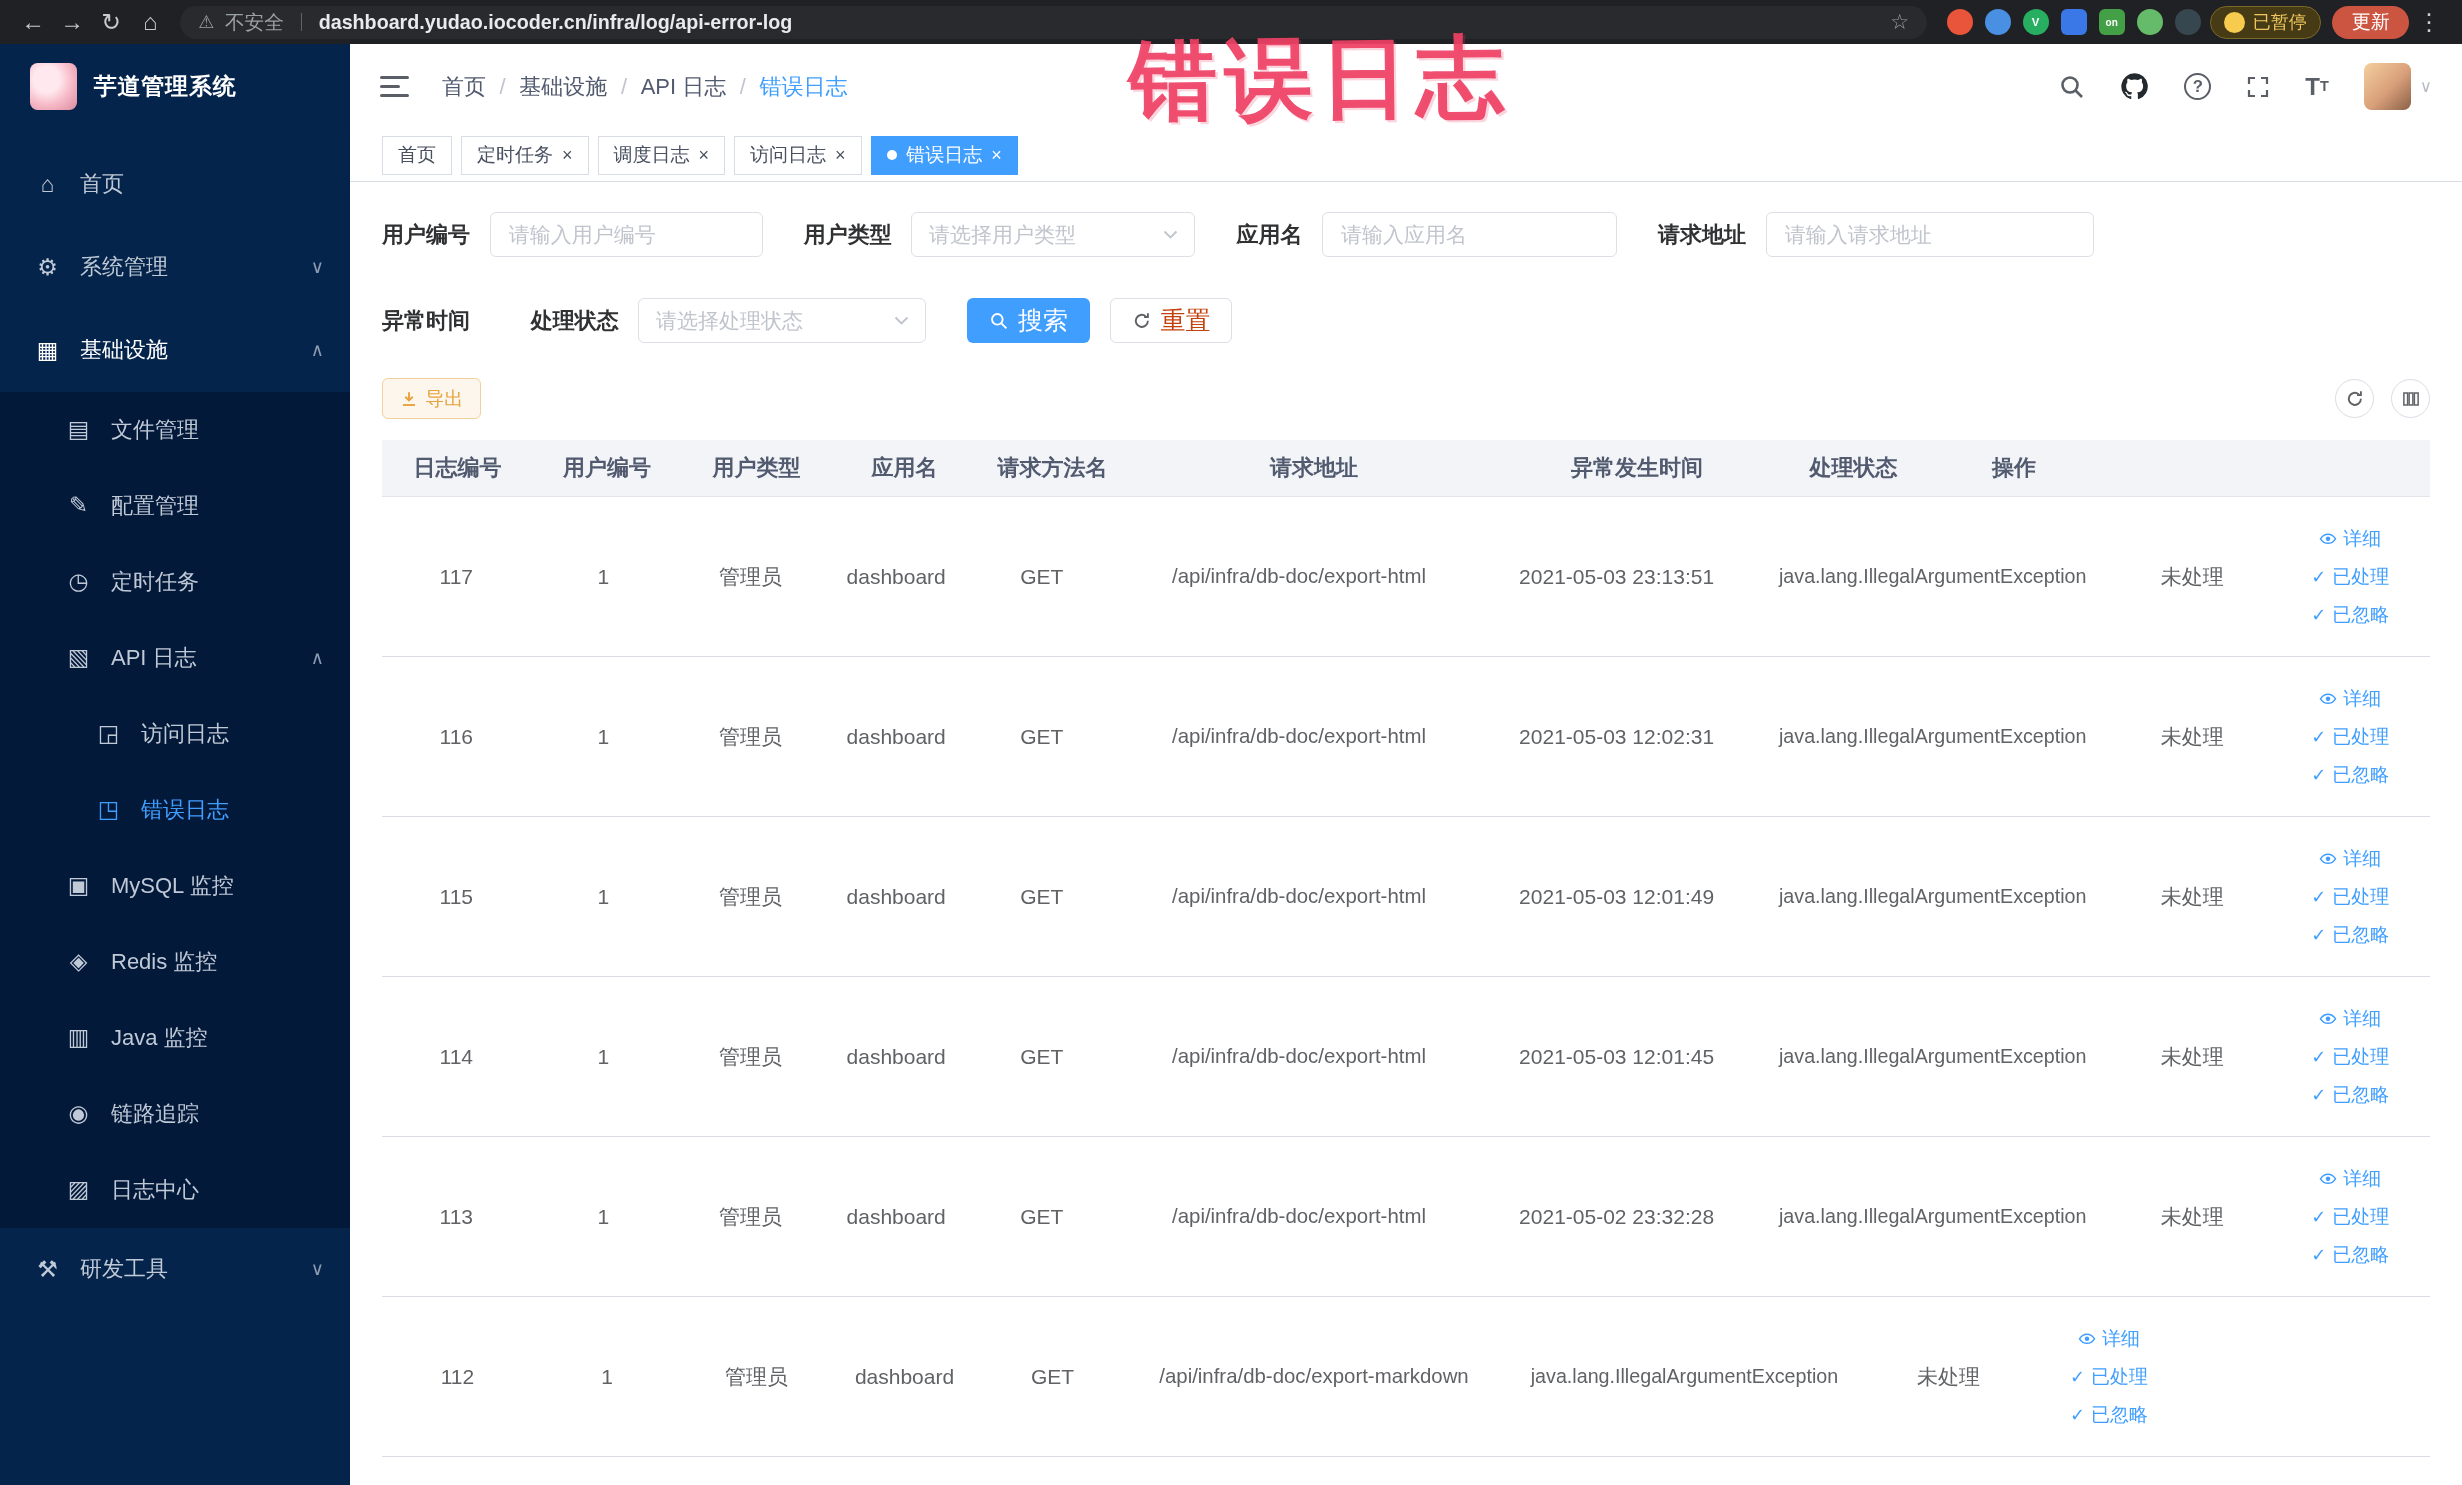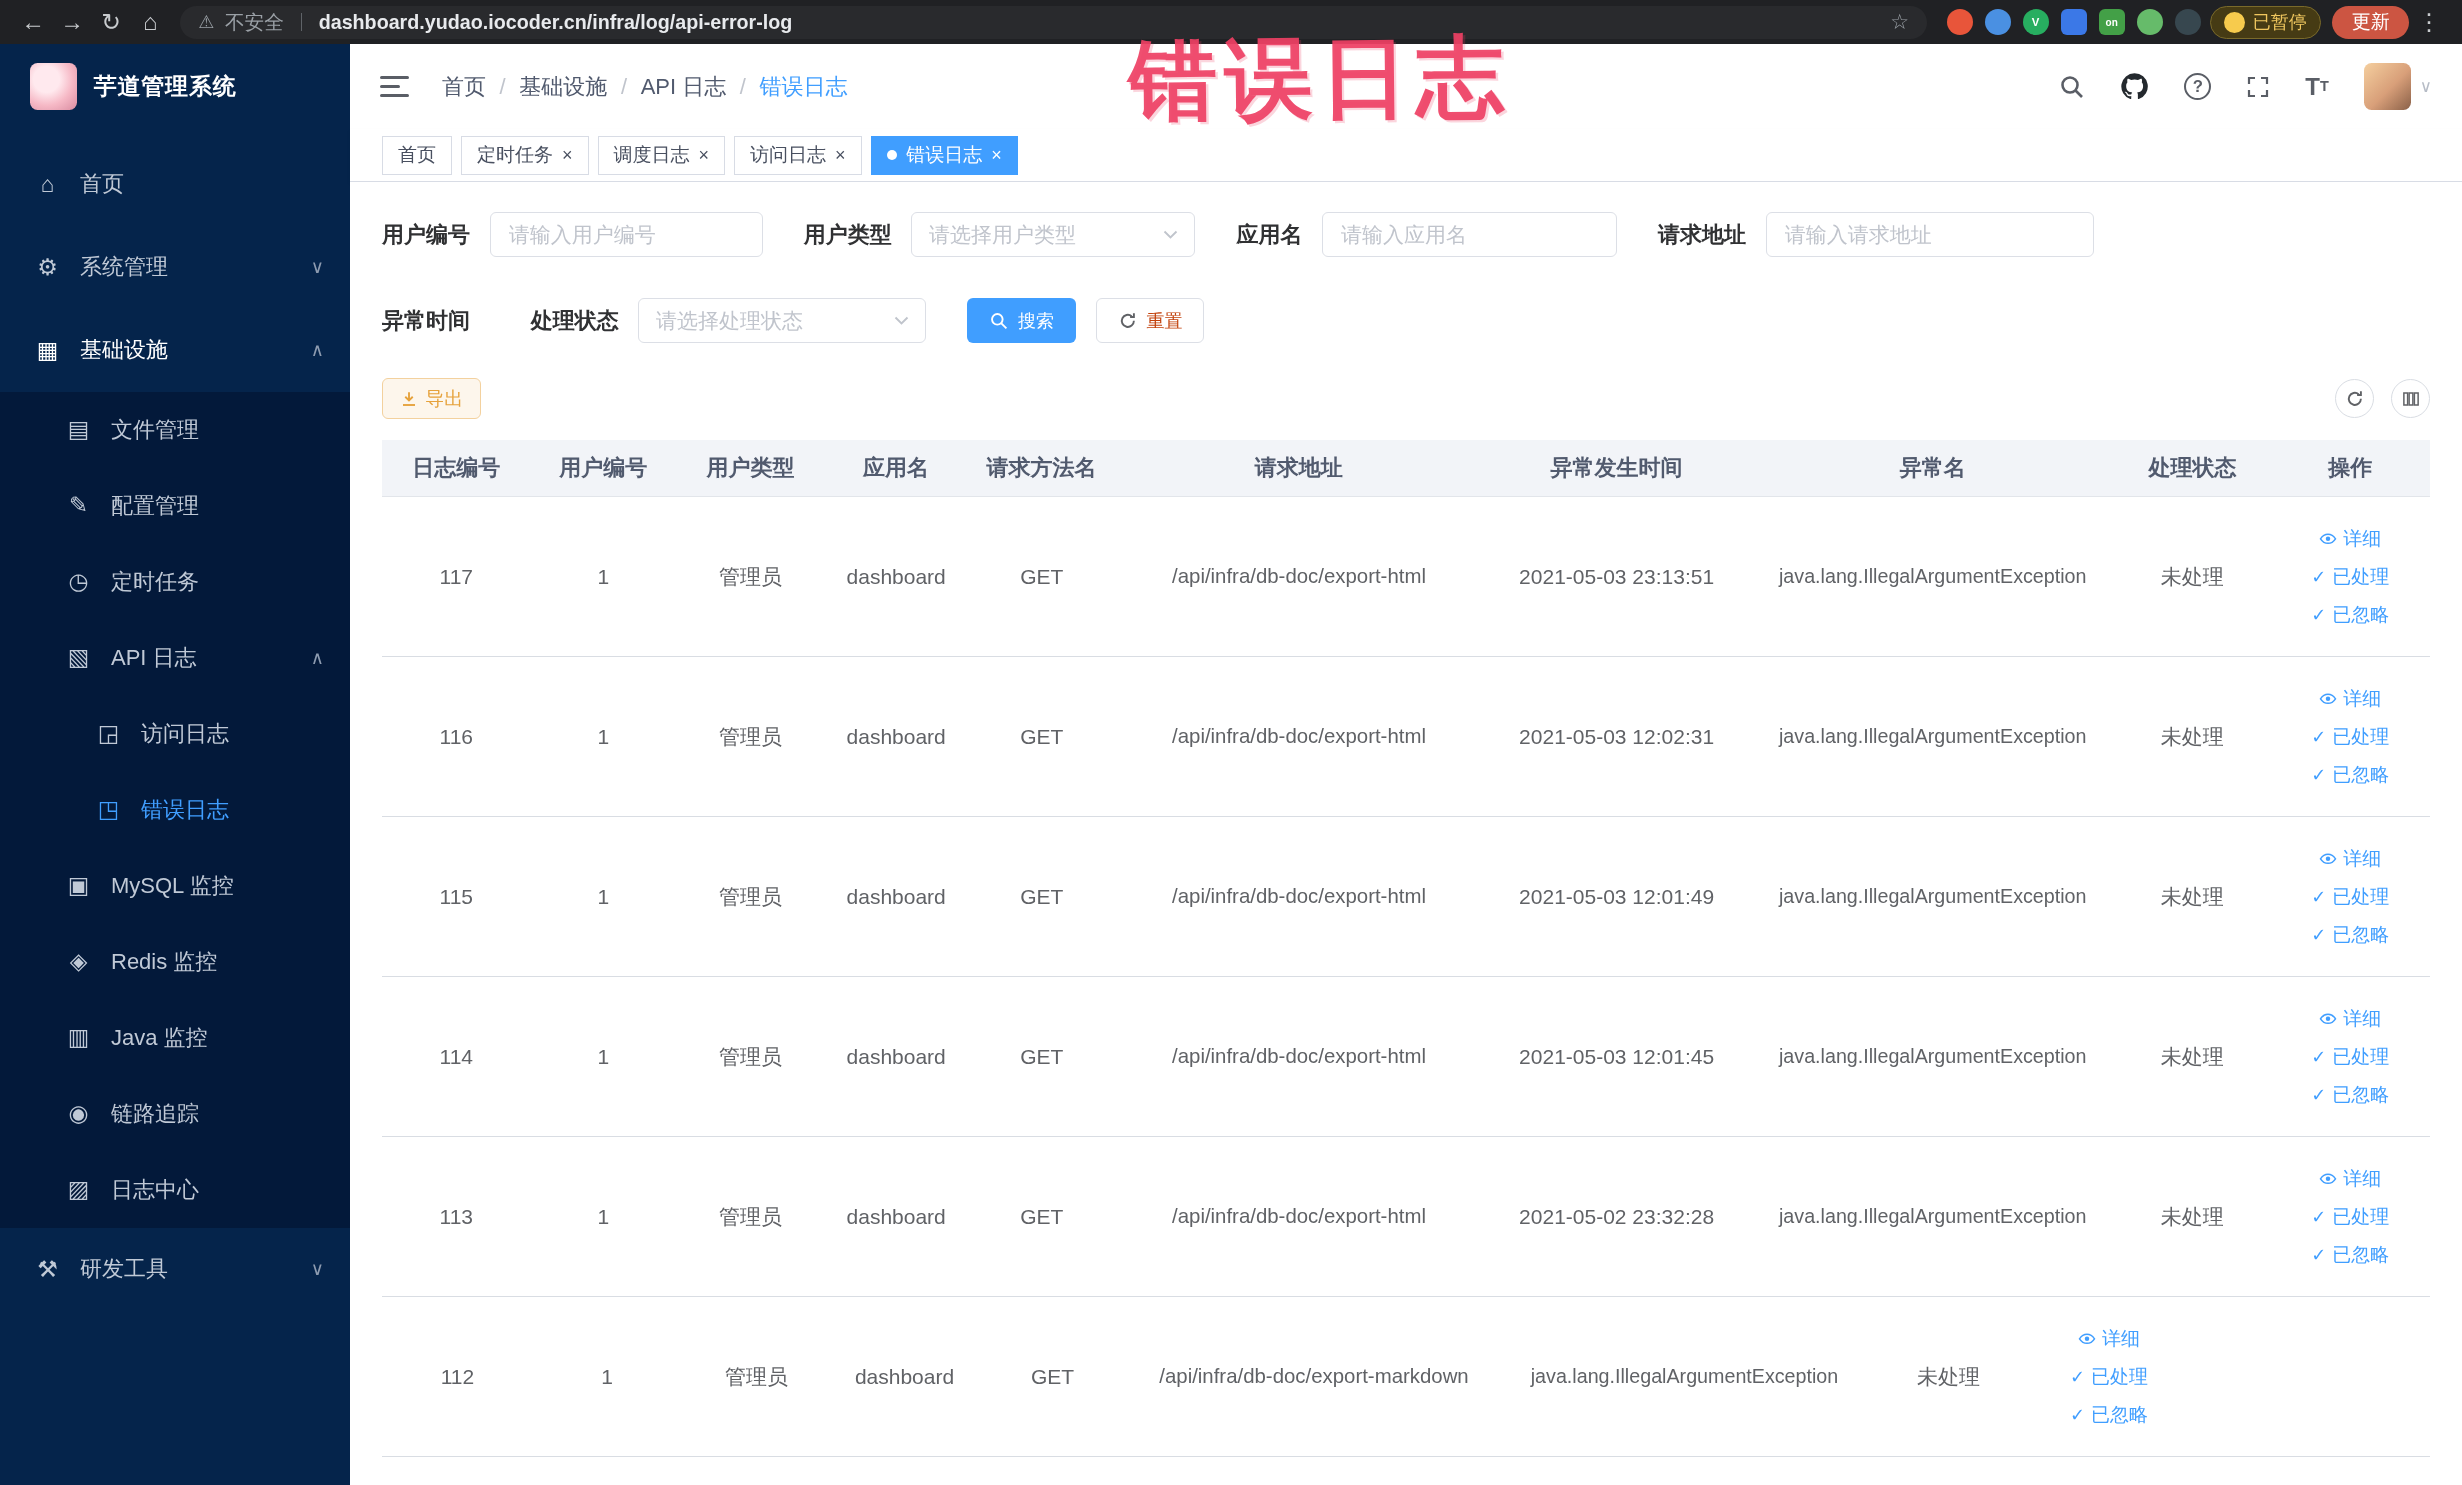--- a/index.html
+++ b/index.html
@@ -84,21 +84,21 @@
   .fgroup { display:flex; align-items:center; margin-right:41px; }
   .flabel { font-weight:700; color:#303133; font-size:22px; margin-right:19.7px; white-space:nowrap; }
   .tin { height:45px; border:1.5px solid #dcdfe6; border-radius:6px; font-size:21px; color:#606266; padding:0 18px;
     outline:none; background:#fff; font-family:inherit; }
   .tin::placeholder { color:#c0c4cc; }
   .w360{width:273px} .w375{width:284px} .w390{width:295px} .w385{width:328px} .w380{width:288px}
   .selbox { height:45px; border:1.5px solid #dcdfe6; border-radius:6px; display:flex; align-items:center;
     padding:0 16.7px; color:#c0c4cc; font-size:21px; cursor:pointer; justify-content:space-between; background:#fff; }
   .daterange { width:358px; height:45px; border:1.5px solid #dcdfe6; border-radius:6px; display:flex;
     align-items:center; padding:0 15px; gap:13.6px; color:#c0c4cc; font-size:20.4px; background:#fff; cursor:pointer; }
-  .btn { height:45px; border-radius:6px; display:flex; align-items:center; gap:9px; font-size:18px;
+  .btn { height:45px; border-radius:6px; display:flex; align-items:center; gap:9px; font-size:25px;
     padding:0 21px; cursor:pointer; border:1.5px solid transparent; white-space:nowrap; }
   .btn.primary { background:#409eff; color:#fff; }
   .btn.plain { background:#fff; border-color:#dcdfe6; color:#c2410c; margin-left:19.7px; }
 
   .toolbar { display:flex; align-items:center; margin-top:35px; }
   .btn-export { height:41px; border-radius:6px; border:1.5px solid #f3d19e; background:#fdf6ec; color:#e6a23c;
     font-size:19px; display:flex; align-items:center; gap:7.6px; padding:0 16.7px; cursor:pointer; }
   .tright { margin-left:auto; display:flex; gap:16.7px; }
   .cbtn { width:39px; height:39px; border:1.5px solid #d9dde3; border-radius:50%; display:flex; align-items:center;
     justify-content:center; color:#606266; cursor:pointer; background:#fff; }
@@ -379,21 +379,20 @@
 
       <div class="table">
         <div class="thead">
           <span class="th c0">日志编号</span>
           <span class="th c1">用户编号</span>
           <span class="th c2">用户类型</span>
           <span class="th c3">应用名</span>
           <span class="th c4">请求方法名</span>
           <span class="th c5">请求地址</span>
           <span class="th c6">异常发生时间</span>
-          <span class="th c7">异常名</span>
           <span class="th c8">处理状态</span>
           <span class="th c9">操作</span>
         </div>
 
         <div class="tr">
           <span class="td c0">117</span>
           <span class="td c1">1</span>
           <span class="td c2">管理员</span>
           <span class="td c3">dashboard</span>
           <span class="td c4">GET</span>

